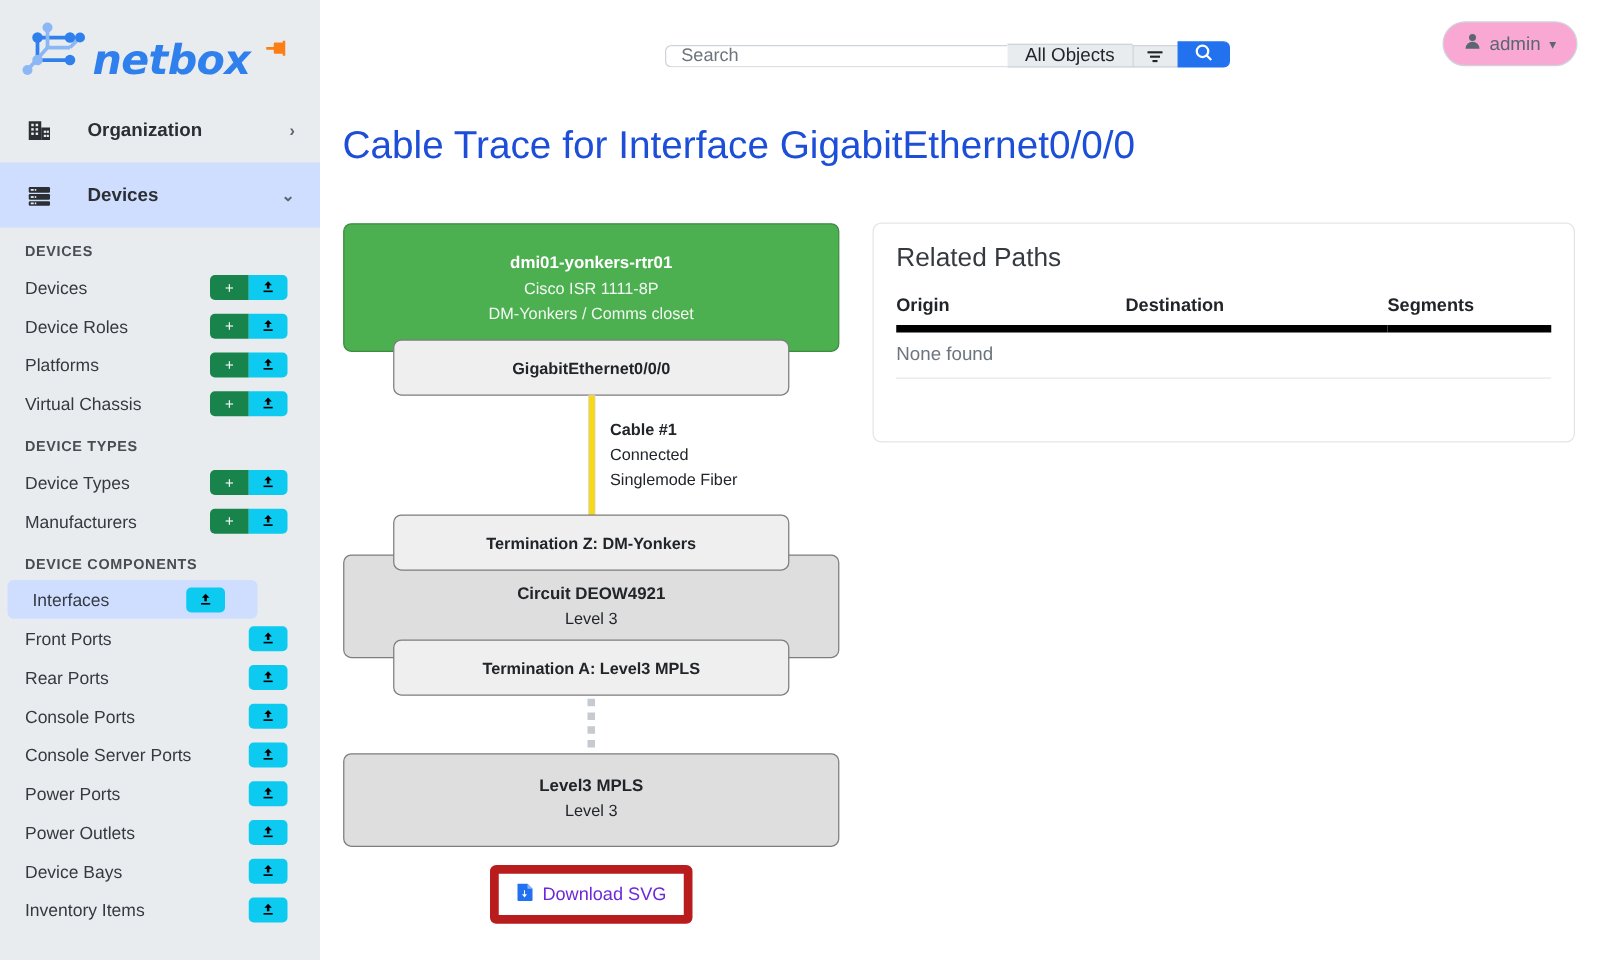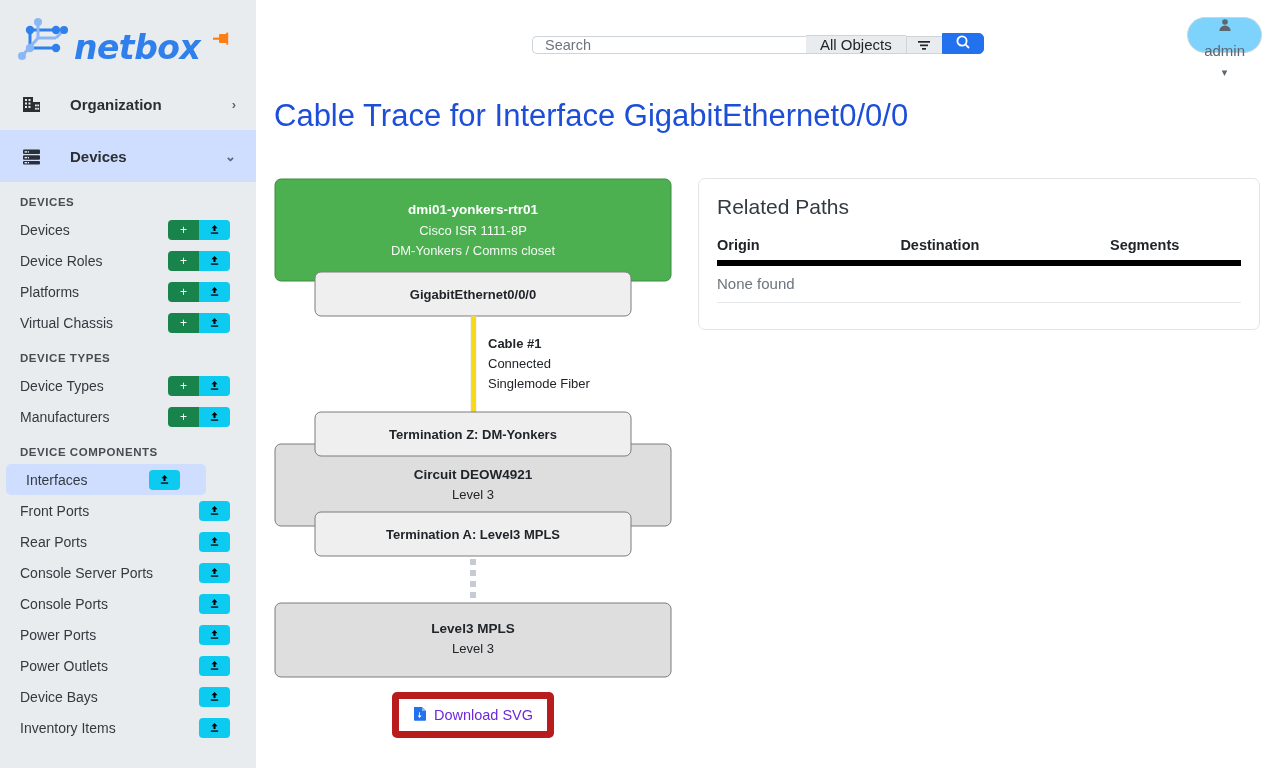--- a/index.html
+++ b/index.html
@@ -75,21 +75,21 @@
     cursor:pointer; color:#212529;
   }
   .search-btn {
     width:42px; display:flex; align-items:center; justify-content:center;
     background:#2272f0; border:1px solid #2272f0; border-radius:0 5px 5px 0;
     cursor:pointer; color:#fff;
   }
   .userbtn {
     margin-left:auto; display:flex; align-items:center; gap:7px;
     height:36px; padding:0 16px; border:1px solid #ced4da; border-radius:20px;
-    color:#5b6670; font-size:15px; cursor:pointer; background:#7dd3fc;flex-direction:column;
+    color:#5b6670; font-size:15px; cursor:pointer; background:#f9a8d4;
   }
 
   .page-title {
     font-size:31px; font-weight:400; color:#1d4ed8; padding:6px 0 0 18px; line-height:1.25;
   }
 
   .content { display:flex; padding:22px 20px 0 18px; gap:26px; }
 
   
   .tracecol { width:398px; flex:0 0 398px; }
@@ -101,21 +101,21 @@
     border-radius:5px; padding:7px 14px; font-size:14.5px; cursor:pointer;
     font-family:"Liberation Sans", sans-serif;
   }
   .trace-done {
     text-align:center; color:#21824b; font-size:31px; font-weight:400; margin-top:30px;
   }
 
   
   .card {
     flex:1; border:1px solid #e2e5e8; border-radius:7px; background:#fff;
-    padding:16px 18px 22px 18px; height:152px;
+    padding:16px 18px 22px 18px; height:176px;
   }
   .card-title { font-size:21px; color:#343a40; font-weight:400; margin-bottom:18px; }
   table.paths { width:100%; border-collapse:collapse; }
   table.paths th {
     text-align:left; font-size:14.5px; font-weight:700; color:#212529;
     padding:0 0 7px 0; border-bottom:6px solid #000000;
   }
   table.paths td {
     font-size:15px; color:#6c757d; padding:9px 0 10px 0; border-bottom:1px solid #e6e8ea;
   }
@@ -307,32 +307,32 @@
       <span class="btns">
         <span class="btn-sq btn-imp solo">
           <svg width="11" height="11" viewBox="0 0 12 12" fill="#000">
               <path d="M6 1 L9.3 4.6 H7.1 V7.7 H4.9 V4.6 H2.7 Z"></path>
               <rect x="2" y="9.2" width="8" height="1.4"></rect>
             </svg>
         </span>
       </span>
     </div>
     <div class="nav-item">
+      <span class="lbl">Console Ports</span>
+      <span class="btns">
+        <span class="btn-sq btn-imp solo">
+          <svg width="11" height="11" viewBox="0 0 12 12" fill="#000">
+              <path d="M6 1 L9.3 4.6 H7.1 V7.7 H4.9 V4.6 H2.7 Z"></path>
+              <rect x="2" y="9.2" width="8" height="1.4"></rect>
+            </svg>
+        </span>
+      </span>
+    </div>
+    <div class="nav-item">
       <span class="lbl">Console Server Ports</span>
-      <span class="btns">
-        <span class="btn-sq btn-imp solo">
-          <svg width="11" height="11" viewBox="0 0 12 12" fill="#000">
-              <path d="M6 1 L9.3 4.6 H7.1 V7.7 H4.9 V4.6 H2.7 Z"></path>
-              <rect x="2" y="9.2" width="8" height="1.4"></rect>
-            </svg>
-        </span>
-      </span>
-    </div>
-    <div class="nav-item">
-      <span class="lbl">Console Ports</span>
       <span class="btns">
         <span class="btn-sq btn-imp solo">
           <svg width="11" height="11" viewBox="0 0 12 12" fill="#000">
               <path d="M6 1 L9.3 4.6 H7.1 V7.7 H4.9 V4.6 H2.7 Z"></path>
               <rect x="2" y="9.2" width="8" height="1.4"></rect>
             </svg>
         </span>
       </span>
     </div>
     <div class="nav-item">

